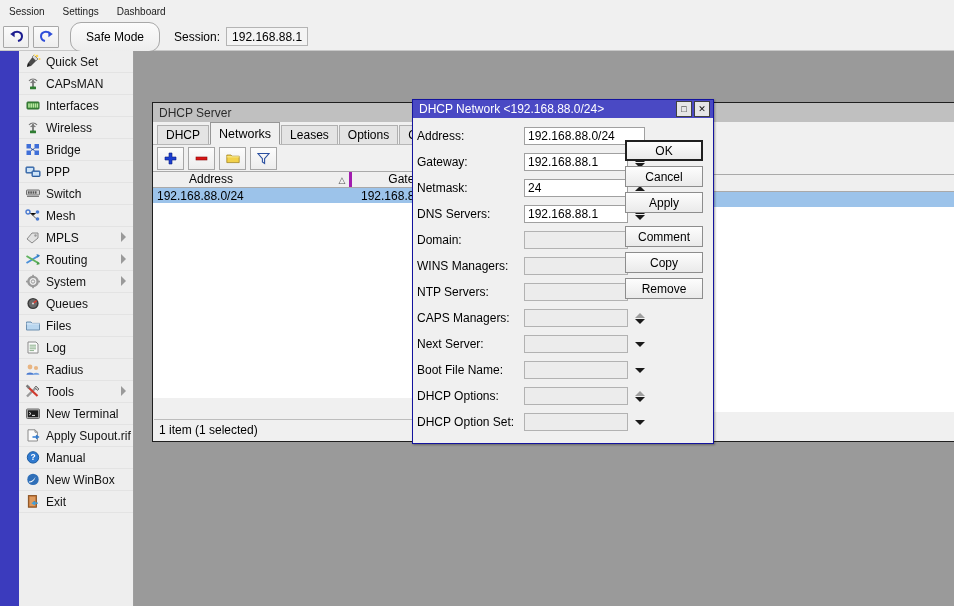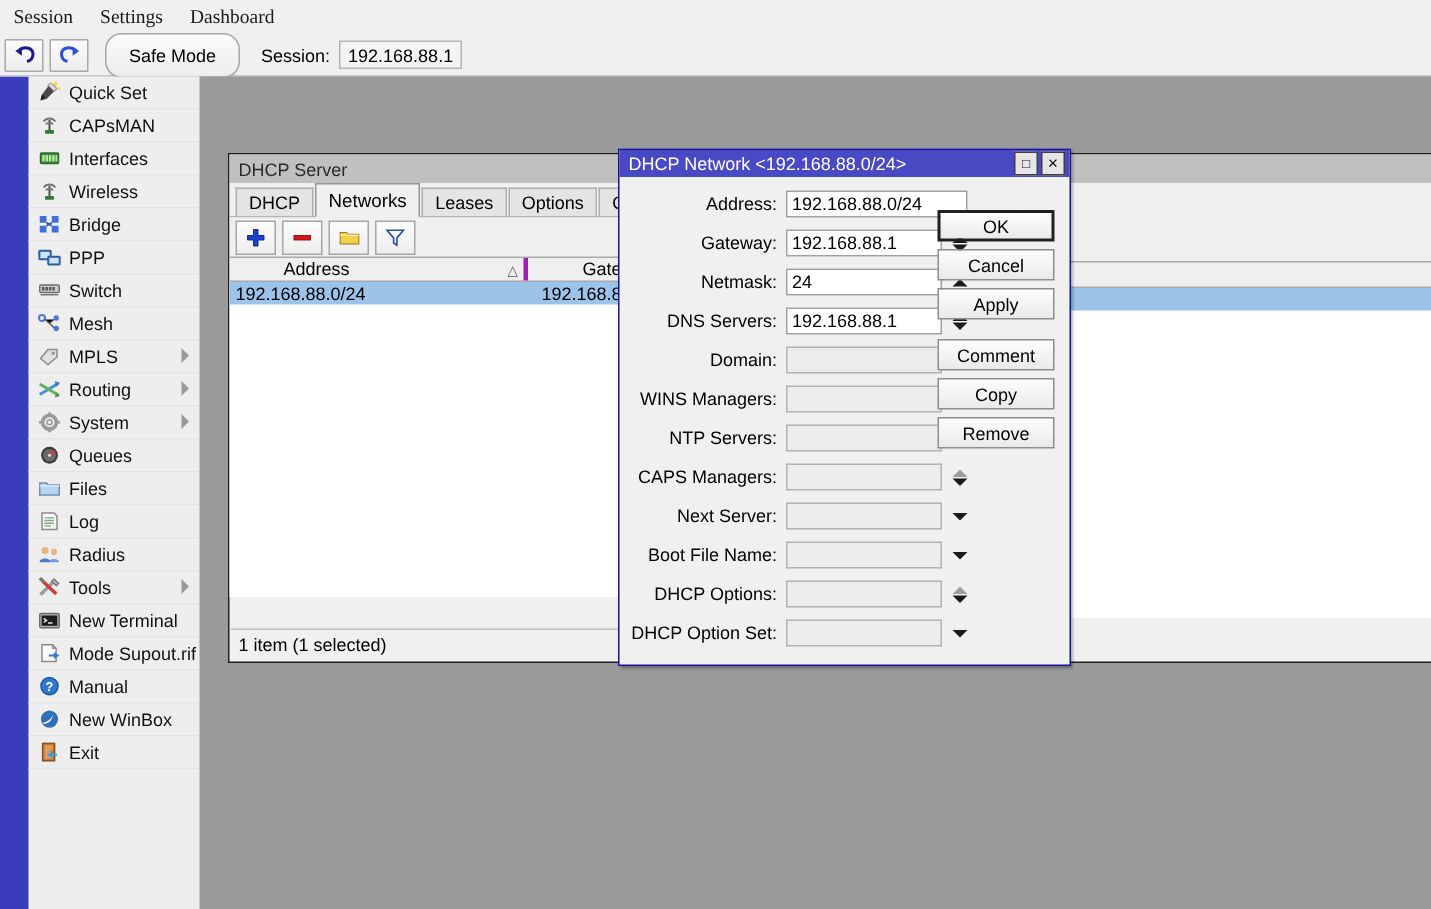--- a/index.html
+++ b/index.html
@@ -19,25 +19,24 @@
 
   
   #menubar {
     position: absolute; left: 0; top: 0; width: 954px; height: 23px;
     background: #f0f0f0;
     border-bottom: 1px solid #dcdcdc;
     display: flex; align-items: center;
   }
   .menu-item {
     padding: 3px 9px 4px 9px;
-    font-size: 13px;
+    font-size: 10px;
     color: #1a1a1a;
     cursor: default;
     white-space: nowrap;
-    font-family: Liberation Serif, serif;
   }
 
   
   #toolbar {
     position: absolute; left: 0; top: 23px; width: 954px; height: 28px;
     background: #f0f0f0;
     border-bottom: 1px solid #c8c8c8;
     display: flex; align-items: center;
     padding-left: 3px;
     box-sizing: border-box;
@@ -289,21 +288,21 @@
     position: relative;
     padding: 7px 0 0 0;
   }
   .frow {
     display: flex; align-items: center;
     height: 22px;
     margin-bottom: 4px;
     padding-left: 4px;
   }
   .flabel {
-    width: 107px; text-align: right;
+    width: 107px; 
     font-size: 12px; padding-right: 6px;
     white-space: nowrap;
     box-sizing: border-box;
   }
   .finput {
     width: 104px; height: 18px;
     border: 1px solid #a0a0a0;
     background: #ffffff;
     font-size: 12px;
     padding: 0 3px;
@@ -606,21 +605,21 @@
     </div>
 
     <div class="side-item">
       <span class="side-ico">
         <svg width="16" height="15" viewBox="0 0 16 15">
           <path d="M3 1.8 L10 1.8 L12.4 4.2 L12.4 13 L3 13 Z" fill="#fbfbfb" stroke="#8a8a8a"></path>
           <path d="M10 1.8 L10 4.2 L12.4 4.2" fill="none" stroke="#8a8a8a"></path>
           <path d="M7.5 9 H12 M11 7.4 L13.4 9 L11 10.6" stroke="#2f7ad0" stroke-width="1.3" fill="none"></path>
         </svg>
       </span>
-      <span class="side-label">Mode Supout.rif</span>
+      <span class="side-label">Apply Supout.rif</span>
     </div>
 
     <div class="side-item">
       <span class="side-ico">
         <svg width="16" height="15" viewBox="0 0 16 15">
           <circle cx="8" cy="7.4" r="5.7" fill="#2f7ad0" stroke="#1b5ba0"></circle>
           <text x="8" y="10.4" font-size="8.5" text-anchor="middle" fill="#fff" font-family="Liberation Sans" font-weight="bold">?</text>
         </svg>
       </span>
       <span class="side-label">Manual</span>

